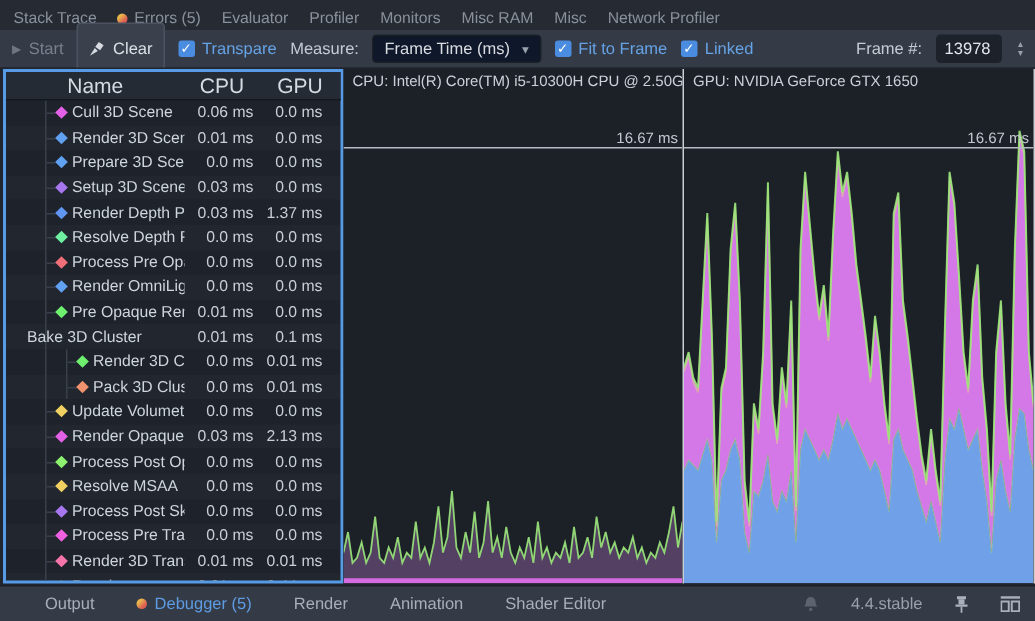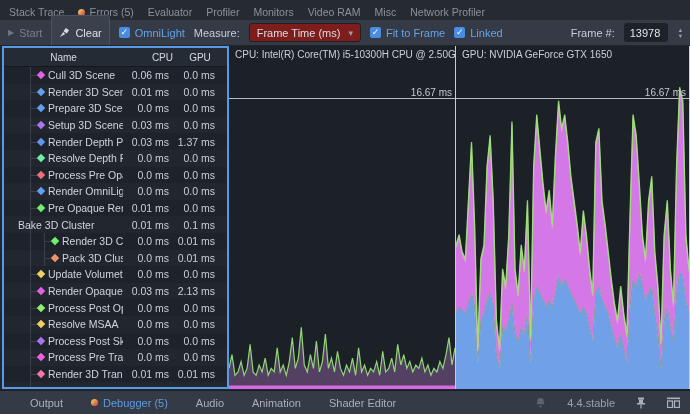--- a/index.html
+++ b/index.html
@@ -17,31 +17,31 @@
   
   .toolbar{height:25px;background:#343b47;display:flex;align-items:center;font-size:11px;gap:9px;padding:0 8px;box-sizing:border-box;}
   .tb-start{display:flex;align-items:center;gap:5px;color:#79808c;}
   .play{font-size:8px;color:#6f7682;}
   .btn{display:flex;align-items:center;gap:5px;background:#3a414d;border:1px solid #4c5360;border-radius:3px;height:35px;padding:0 7px;color:#dde1e6;box-sizing:border-box;}
   .broom{color:#d8dce2;display:flex;}
   .cbrow{display:flex;align-items:center;gap:5px;}
   .cb{width:11px;height:11px;border-radius:2px;background:#4a8de0;color:#fff;font-size:9px;line-height:11px;text-align:center;flex:none;}
   .cb-label{color:#66a3e6;}
   .plain-label{color:#c6ccd4;}
-  .dropdown{background:#7f1d1d;border:1px solid #1b2026;border-radius:3px;height:19px;display:flex;align-items:center;padding:0 7px;gap:8px;color:#d9dde2;box-sizing:border-box;}
+  .dropdown{background:#0f172a;border:1px solid #1b2026;border-radius:3px;height:19px;display:flex;align-items:center;padding:0 7px;gap:8px;color:#d9dde2;box-sizing:border-box;}
   .chev{color:#98a0ab;font-size:9px;}
   .tb-spacer{flex:1;}
   .spinbox{background:#1d222a;border-radius:3px;height:19px;display:flex;align-items:center;padding:0 6px;color:#e3e6ea;min-width:44px;box-sizing:border-box;}
   .spinarrows{display:flex;flex-direction:column;line-height:6px;font-size:6.5px;color:#9aa1ac;margin-left:2px;}
   
   .main{position:relative;height:345px;background:#21262e;}
   .panel{position:absolute;left:2px;top:1px;width:227px;height:343px;border:2px solid #579ae6;background:#1d222b;box-sizing:border-box;display:flex;flex-direction:column;}
-  .thead{height:18px;background:#252b35;border-bottom:1px solid #14181e;display:flex;align-items:center;font-size:10px;color:#d6dbe2;flex:none;}
+  .thead{height:18px;background:#252b35;border-bottom:1px solid #14181e;display:flex;align-items:center;font-size:14px;color:#d6dbe2;flex:none;}
   .th-name{flex:1;text-align:center;}
-  .th-cpu{width:50px;text-align:right;flex:none;}
+  .th-cpu{width:50px;text-align:center;flex:none;}
   .th-gpu{width:54px;text-align:center;flex:none;}
   .tbody{flex:1;overflow:hidden;}
   .trow{height:16.6px;position:relative;font-size:10.5px;}
   .trow:nth-child(even){background:rgba(255,255,255,0.02);}
   .guide{position:absolute;left:26px;top:0;bottom:0;width:1px;background:#39404c;}
   .guide.g2{left:40px;}
   .dash{position:absolute;top:50%;height:1px;background:#39404c;left:27px;width:6px;}
   .dash.d2{left:41px;}
   .dot{position:absolute;top:50%;margin-top:-3px;left:34px;width:6px;height:6px;transform:rotate(45deg);}
   .dot.d2{left:48px;}
@@ -82,21 +82,21 @@
     <div class="tab">
       <span>Evaluator</span>
     </div>
     <div class="tab">
       <span>Profiler</span>
     </div>
     <div class="tab">
       <span>Monitors</span>
     </div>
     <div class="tab">
-      <span>Video RAM</span>
+      <span>Misc RAM</span>
     </div>
     <div class="tab">
       <span>Misc</span>
     </div>
     <div class="tab">
       <span>Network Profiler</span>
     </div>
   </div>
 
 <div class="toolbar">
@@ -108,21 +108,21 @@
     <span class="broom icon">
       <svg width="11" height="11" viewBox="0 0 12 12">
           <path d="M7.5 1l3.5 2.5-2.6 3.6-3.5-2.5z" fill="currentColor"></path>
           <path d="M4.6 5.4L1 11l5.8-3.4z" fill="currentColor"></path>
         </svg>
     </span>
     <span>Clear</span>
   </div>
   <div class="cbrow">
     <span class="cb">✓</span>
-    <span class="cb-label">OmniLight</span>
+    <span class="cb-label">Transpare</span>
   </div>
   <span class="plain-label">Measure:</span>
   <div class="dropdown">
     <span>Frame Time (ms)</span>
     <span class="chev">▾</span>
   </div>
   <div class="cbrow">
     <span class="cb">✓</span>
     <span class="cb-label">Fit to Frame</span>
   </div>
@@ -341,21 +341,21 @@
 
 <div class="bottombar">
   <div class="bb-item">
       <span>Output</span>
     </div>
     <div class="bb-item active">
       <span class="err-dot"></span>
       <span>Debugger (5)</span>
     </div>
     <div class="bb-item">
-      <span>Audio</span>
+      <span>Render</span>
     </div>
     <div class="bb-item">
       <span>Animation</span>
     </div>
     <div class="bb-item">
       <span>Shader Editor</span>
     </div>
     <span class="bb-right">
     <span class="icon bell">
       <svg width="11" height="11" viewBox="0 0 11 11">

